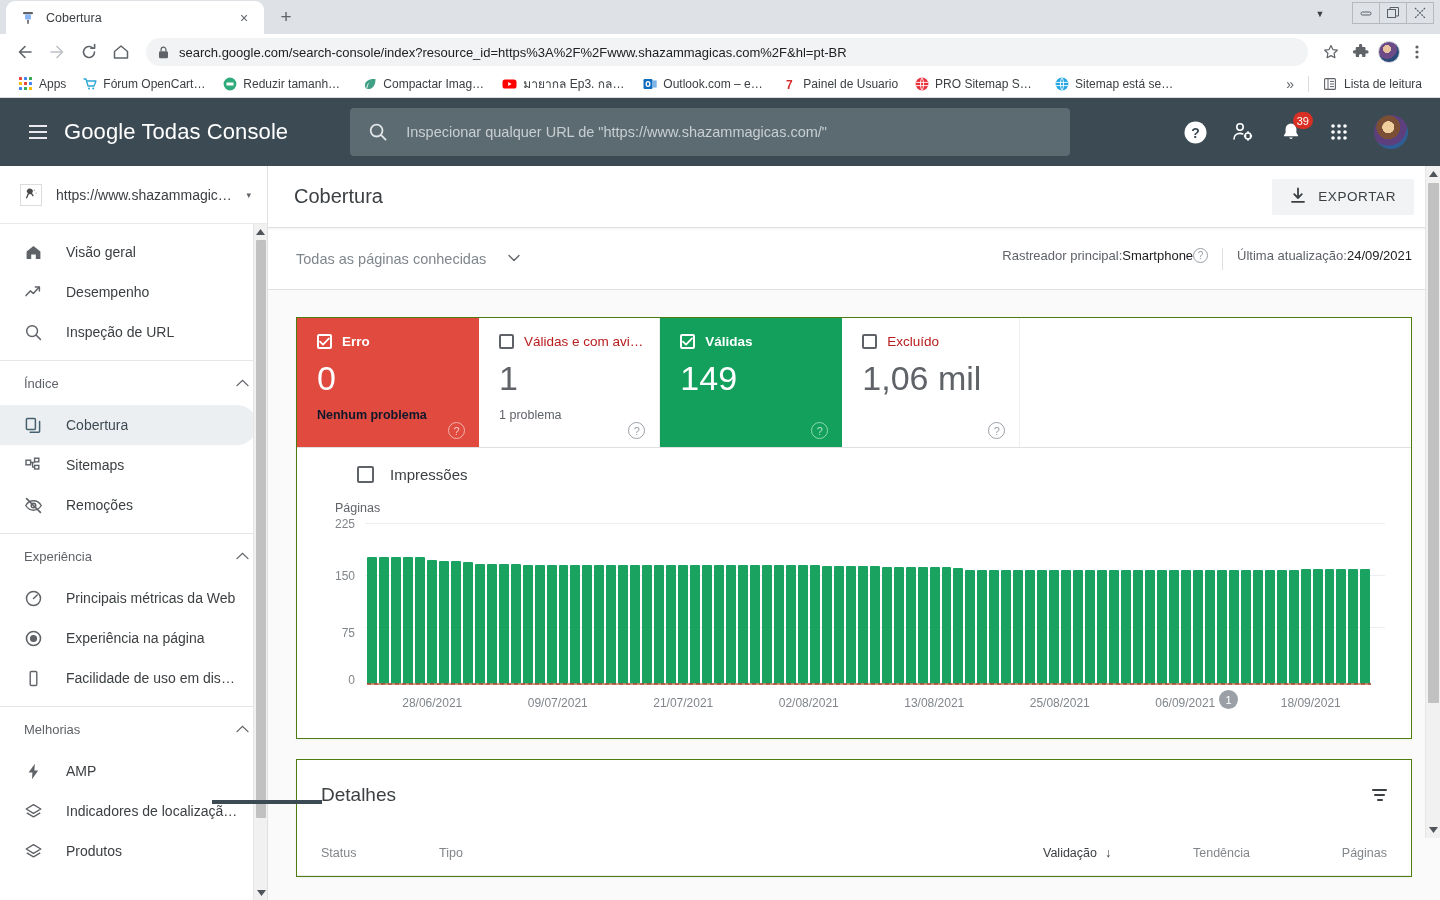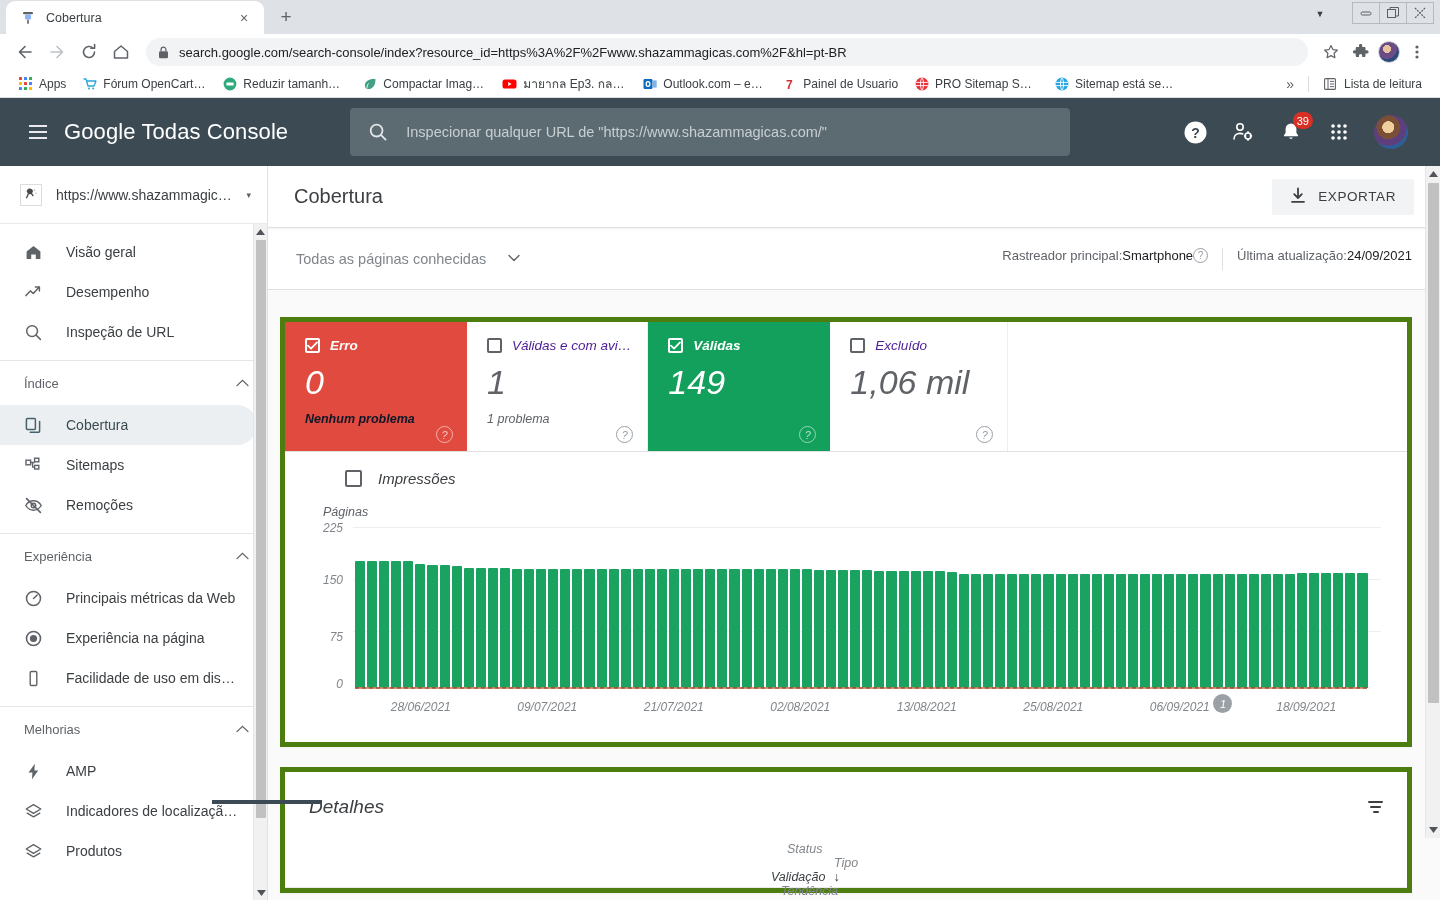--- a/index.html
+++ b/index.html
@@ -196,38 +196,37 @@
   }
   .filter-select { display:flex; align-items:center; gap:22px; font-size:14.5px; color:#80868b; cursor:pointer; }
   .filter-select .fc { font-size:10px; color:#5f6368; }
   .filter-right { margin-left:auto; display:flex; align-items:flex-start; font-size:13px; color:#5f6368; gap:0; }
   .filter-right b { color:#202124; font-weight:400; }
   .qmark-sm { width:15px;height:15px;border:1px solid #9aa0a6;border-radius:50%;
     display:inline-flex;align-items:center;justify-content:center;font-size:10px;color:#9aa0a6; cursor:pointer;}
   .vsep { width:1px; height:22px; background:#e0e0e0; margin: 0 14px; }
 
   .card {
-    background:#fff; border:5px solid #4d7c0f; margin: 27px 28px 0 12px;
+    background:#fff; border:1px solid #4d7c0f; margin: 27px 28px 0 28px;
     box-shadow: 0 1px 2px rgba(0,0,0,0.04);
-    font-style: italic;
   }
 
   .status-cards { display:flex; height:130px; border-bottom:1px solid #e0e0e0; }
   .scard { flex:0 0 180px; padding: 16px 16px 0 20px; position:relative; cursor:pointer;
     border-right:1px solid #eee; }
   .scard.error { background:#e04a3f; flex:0 0 182px; border-right:none; }
   .scard.valid { background:#12a05c; flex:0 0 182px; border-right:none; }
   .scard.wide { flex:0 0 178px; }
   .scard .srow { display:flex; align-items:center; gap:10px; }
   .sbox { width:15px;height:15px;border:2px solid #5f6368;border-radius:2px;flex:0 0 15px;
     display:flex;align-items:center;justify-content:center; }
   .sbox.on { border-color:#fff; }
   .sbox.on svg { display:block; }
   .sbox svg { display:none; }
-  .slabel { font-size:13.5px; color:#4c1d95; white-space:nowrap; overflow:hidden; text-overflow:ellipsis; }
+  .slabel { font-size:13.5px; color:#b91c1c; white-space:nowrap; overflow:hidden; text-overflow:ellipsis; }
   .scard.error .slabel, .scard.valid .slabel { color:#fff; font-weight:600; }
   .snum { font-size:34px; color:#5f6368; margin-top:12px; font-weight:300; line-height:1; }
   .scard.error .snum, .scard.valid .snum { color:#fff; font-weight:400; }
   .ssub { font-size:12.5px; color:#5f6368; margin-top:13px; }
   .scard.error .ssub { color:#0f172a; font-weight:600; }
   .sq { position:absolute; right:14px; bottom:8px; width:17px;height:17px;border-radius:50%;
     border:1px solid #9aa0a6; color:#9aa0a6; font-size:11px;
     display:flex;align-items:center;justify-content:center; cursor:pointer; }
   .scard.error .sq { border-color:#f4b3ad; color:#f7c5c0; }
   .scard.valid .sq { border-color:#8fd9b6; color:#a9e3c7; }
@@ -255,21 +254,21 @@
   }
   .xaxis { position:relative; height:28px; margin-top:12px; margin-left:46px; margin-right:14px; }
   .xlab { position:absolute; font-size:12px; color:#80868b; transform:translateX(-50%); white-space:nowrap; }
 
   .details-card { margin-top:20px; }
   .details-hdr { height:70px; display:flex; align-items:center; padding: 0 24px; }
   .details-title { font-size:19px; color:#3c4043; }
   .filter-ico { margin-left:auto; display:flex; flex-direction:column; gap:3px; align-items:center; cursor:pointer; }
   .filter-ico i { display:block; height:2px; background:#3c4043; border-radius:1px; }
   .det-table-hdr { display:flex; align-items:center; height:46px; padding: 0 24px;
-    font-size:12.5px; color:#80868b; border-bottom:1px solid #e8eaed;flex-direction:column; }
+    font-size:12.5px; color:#80868b; border-bottom:1px solid #e8eaed; }
   .th-status { width:118px; }
   .th-tipo { flex:1; }
   .th-valid { width:150px; color:#3c4043; display:flex; align-items:center; gap:8px; }
   .th-tend { width:130px; }
   .th-pag { width:64px; text-align:right; }
 
   .main-scrollbar {
     position:absolute; right:0; top:0; width:15px; height:672px; background:#f1f1f1;
     border-left:1px solid #e6e6e6; z-index:5;
   }

